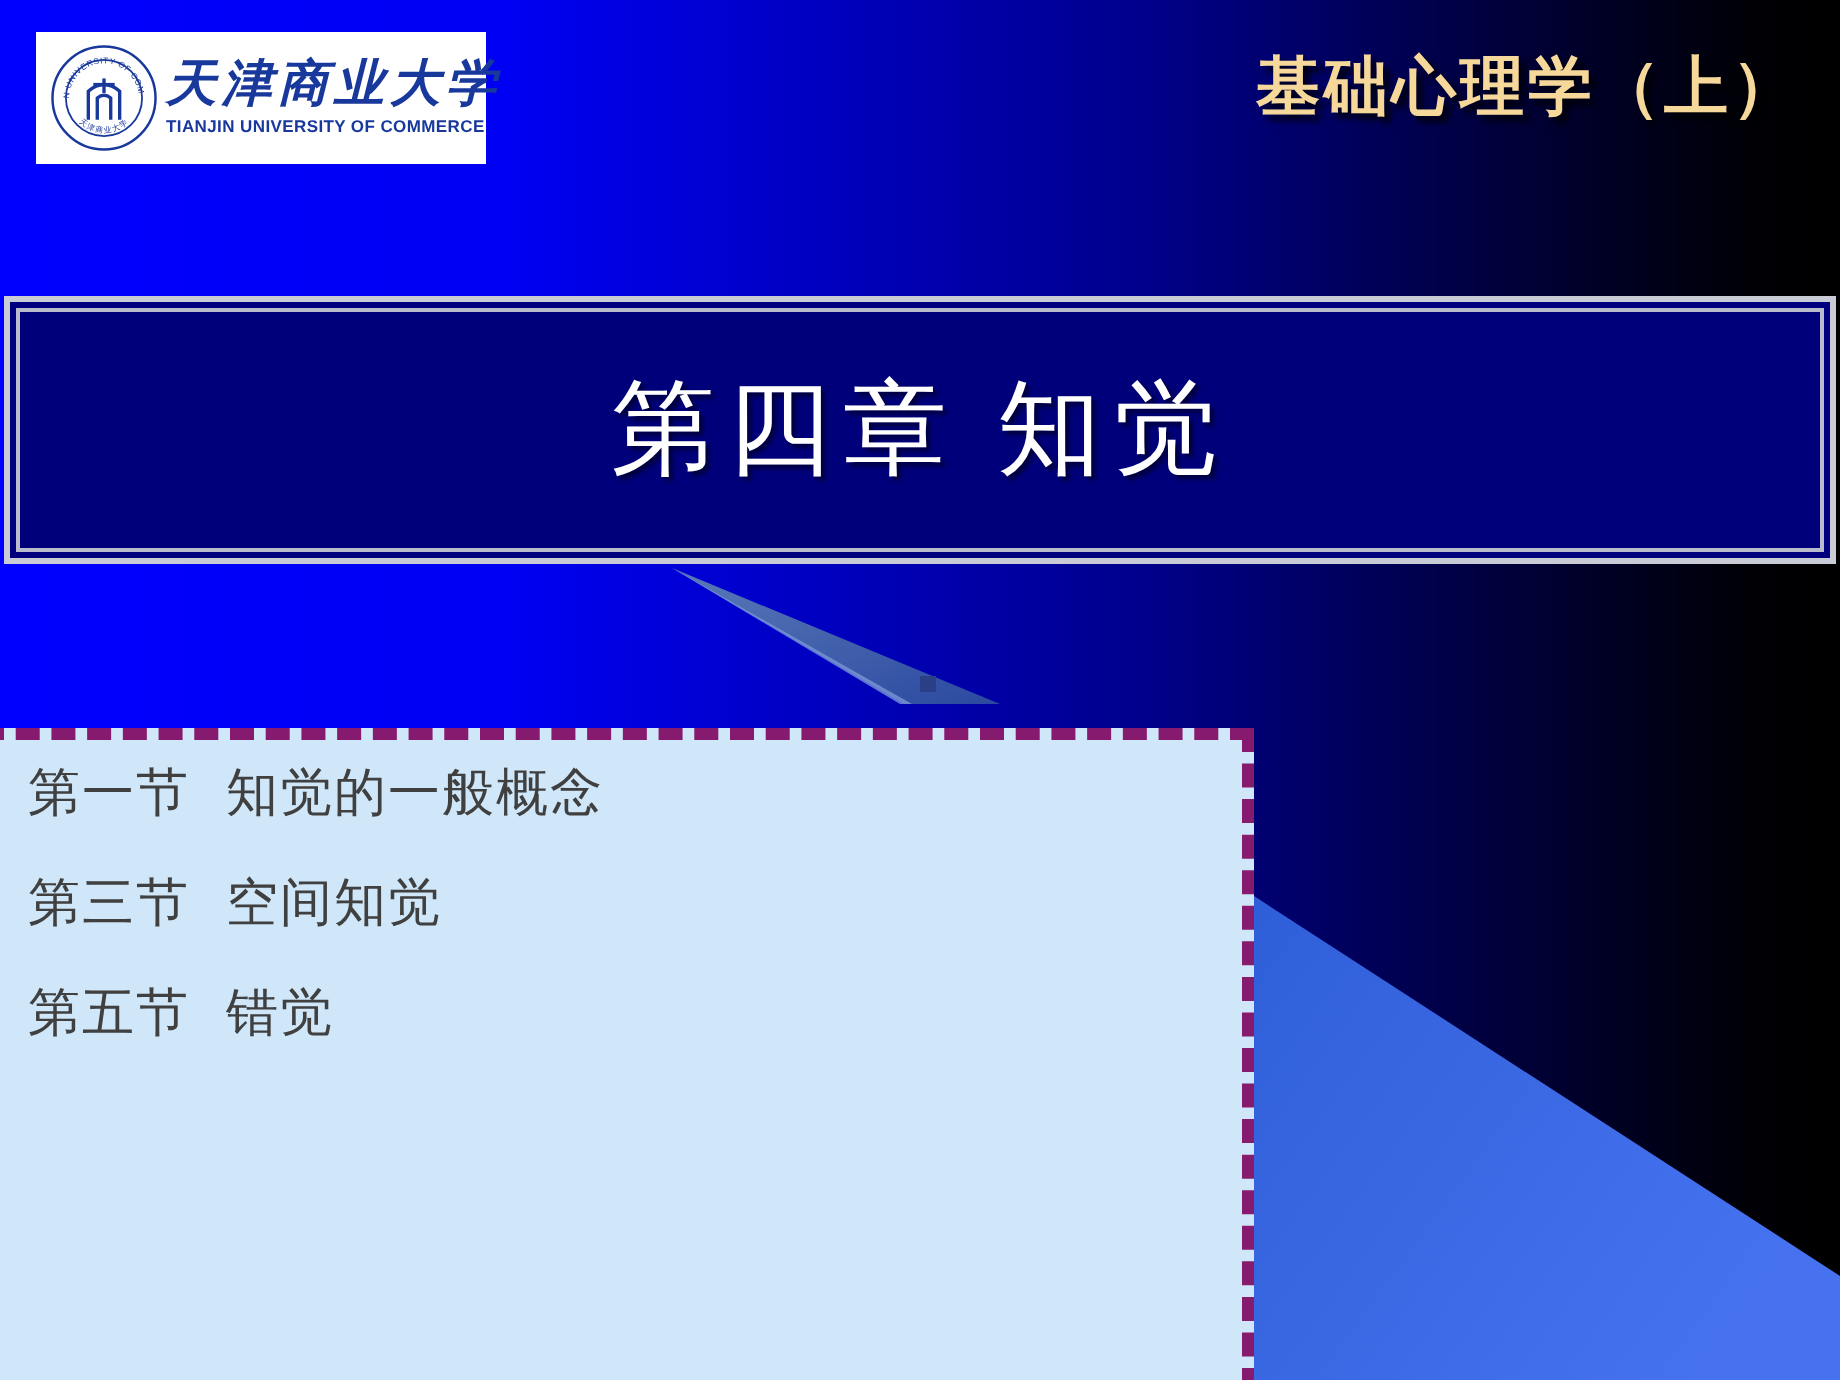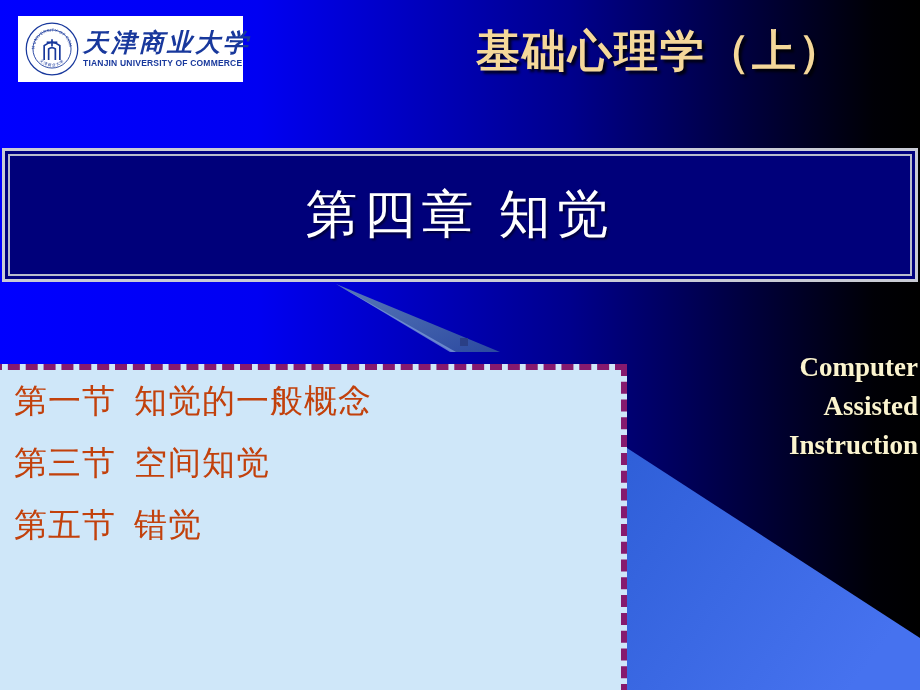--- a/index.html
+++ b/index.html
@@ -63,23 +63,23 @@
     margin-top: 2px;
     white-space: nowrap;
   }
 
   
   #course-title {
     position: absolute;
     left: 420px;
     top: 22px;
     width: 480px;
-    text-align: center;
+    text-align: right;
     font-family: "DejaVu Sans", "Liberation Sans", sans-serif;
-    font-size: 44px;
+    font-size: 32px;
     font-weight: bold;
     color: #f5d89a;
     letter-spacing: 2px;
     text-shadow: 3px 3px 3px rgba(0,0,0,0.85);
     white-space: nowrap;
   }
 
   
   #chapter-banner {
     position: absolute;
@@ -136,22 +136,22 @@
     width: 637px;
     height: 332px;
     background: #cfe7f9;
     box-sizing: border-box;
     border: 6px dashed #861a6e;
     padding-top: 14px;
     padding-left: 18px;
   }
   .toc-item {
     font-family: "DejaVu Sans", "Liberation Sans", sans-serif;
-    font-size: 33px;
-    color: #c2410c;
+    font-size: 26px;
+    color: #404040;
     line-height: 1;
     margin-bottom: 29px;
     white-space: nowrap;
   }
   .toc-num { letter-spacing: 1px; }
   .toc-sep { display: inline-block; width: 18px; }
   .toc-label { letter-spacing: 1px; }
 </style>
 </head>
 <body>
@@ -206,25 +206,20 @@
   </div>
 
   <div id="course-title">基础心理学（上）</div>
 
   <div id="chapter-banner">
     <div id="chapter-banner-inner">
       <div id="chapter-title">第四章  知觉</div>
     </div>
   </div>
 
-  <div id="cai-block">
-    <div>Computer</div>
-    <div>Assisted</div>
-    <div>Instruction</div>
-  </div>
 
   <div id="contents-panel">
     <div class="toc-item">
       <span class="toc-num">第一节</span><span class="toc-sep"></span><span class="toc-label">知觉的一般概念</span>
     </div>
     <div class="toc-item">
       <span class="toc-num">第三节</span><span class="toc-sep"></span><span class="toc-label">空间知觉</span>
     </div>
     <div class="toc-item">
       <span class="toc-num">第五节</span><span class="toc-sep"></span><span class="toc-label">错觉</span>

